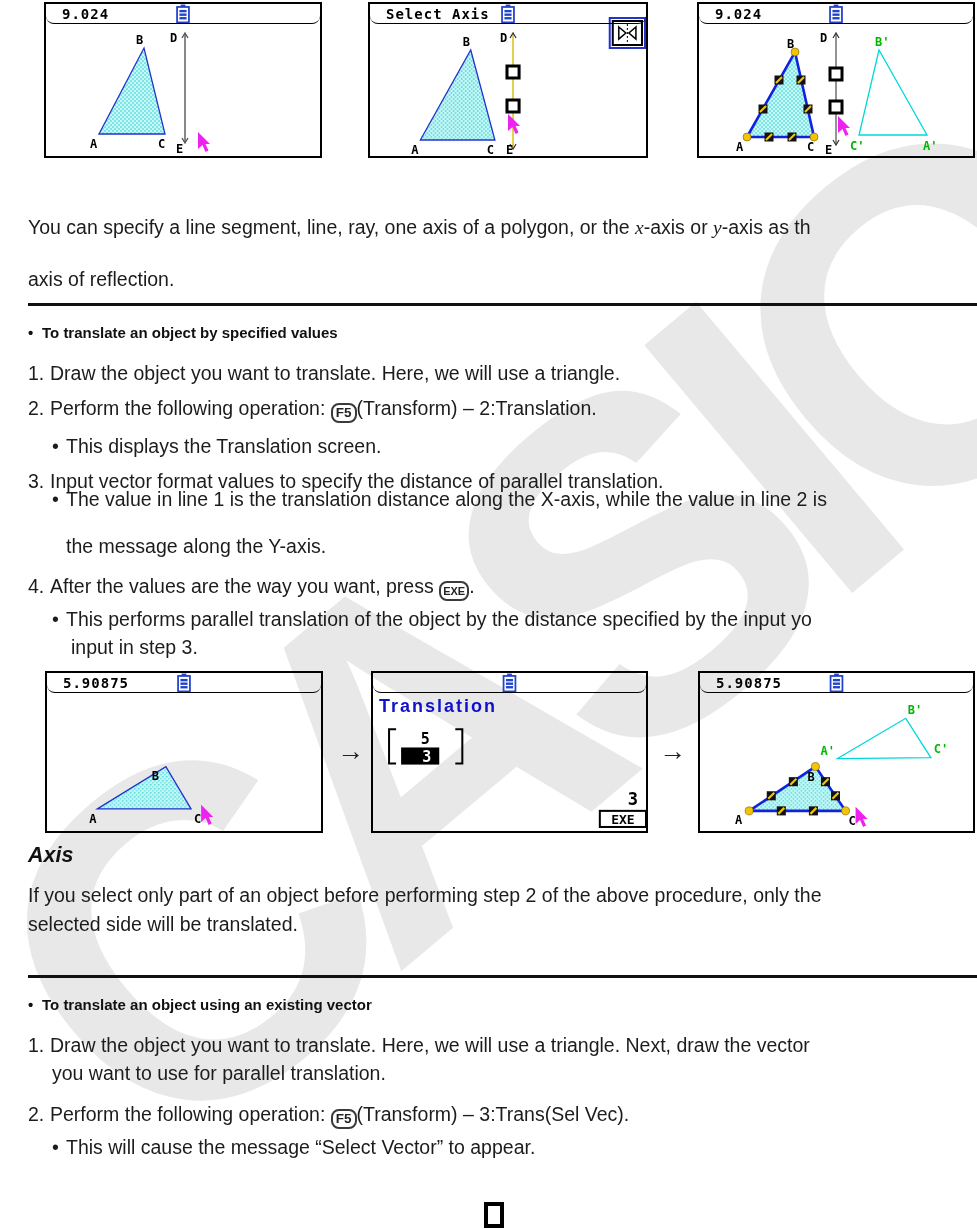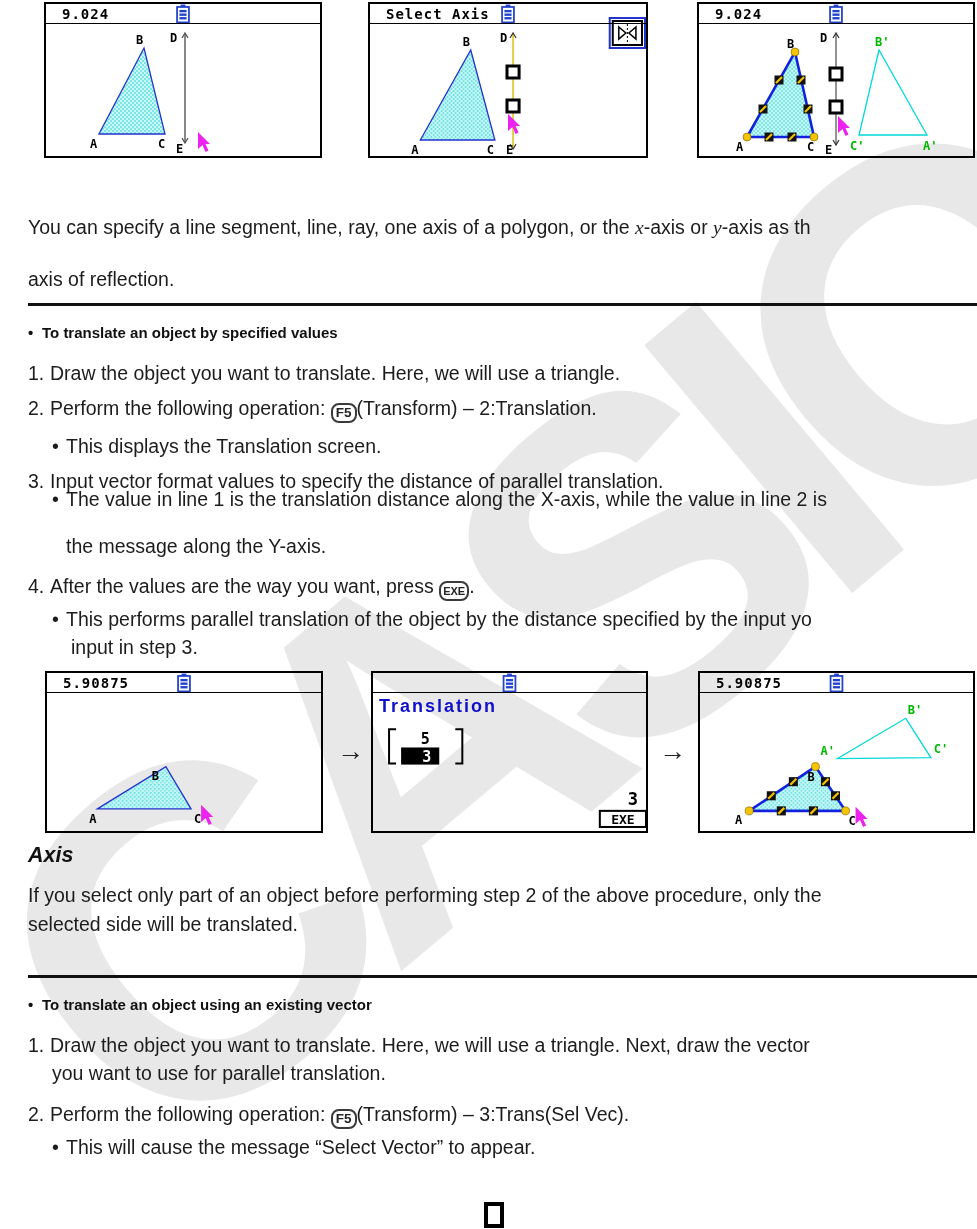--- a/index.html
+++ b/index.html
@@ -4,21 +4,21 @@
 <style>
   html,body{margin:0;padding:0;background:#fff;}
   .page{position:relative;width:977px;height:1229px;background:#fff;overflow:hidden;
         font-family:"Liberation Sans",sans-serif;color:#1c1c1c;}
   .watermark{position:absolute;left:-160px;top:400px;width:1420px;text-align:center;
         font-size:470px;font-weight:bold;letter-spacing:-42px;line-height:1;color:#e8e8e8;
         transform:rotate(-40deg);z-index:0;user-select:none;}
   .screen{position:absolute;border:2.5px solid #000;box-sizing:border-box;z-index:1;}
   .screen svg{position:absolute;left:0;top:0;width:100%;height:100%;}
   .titlebar{position:absolute;left:0;top:0;right:0;height:20px;border-bottom:1.5px solid #000;
-        display:flex;align-items:center;padding-left:4px;box-sizing:border-box;}
+        display:flex;align-items:center;padding-left:4px;box-sizing:border-box;border-radius:8px;}
   .stitle{font-family:"DejaVu Sans Mono",monospace;font-weight:bold;font-size:14px;
         letter-spacing:1px;margin-left:12px;color:#000;}
   .tline{position:absolute;font-size:19.5px;white-space:nowrap;color:#1c1c1c;z-index:1;}
   .h{font-weight:bold;font-size:15px;color:#111;}
   .num{display:inline-block;min-width:22px;}
   .bul{display:inline-block;min-width:14px;}
   .hr{position:absolute;left:28px;right:0;height:3px;background:#111;z-index:1;}
   .keycap{display:inline-block;border:2px solid #3a3a3a;border-radius:8px;padding:0 3px;
         font-weight:bold;font-size:13.5px;line-height:16px;vertical-align:-2px;color:#222;}
   .keycap.exe{font-size:11px;padding:0 2px;}

